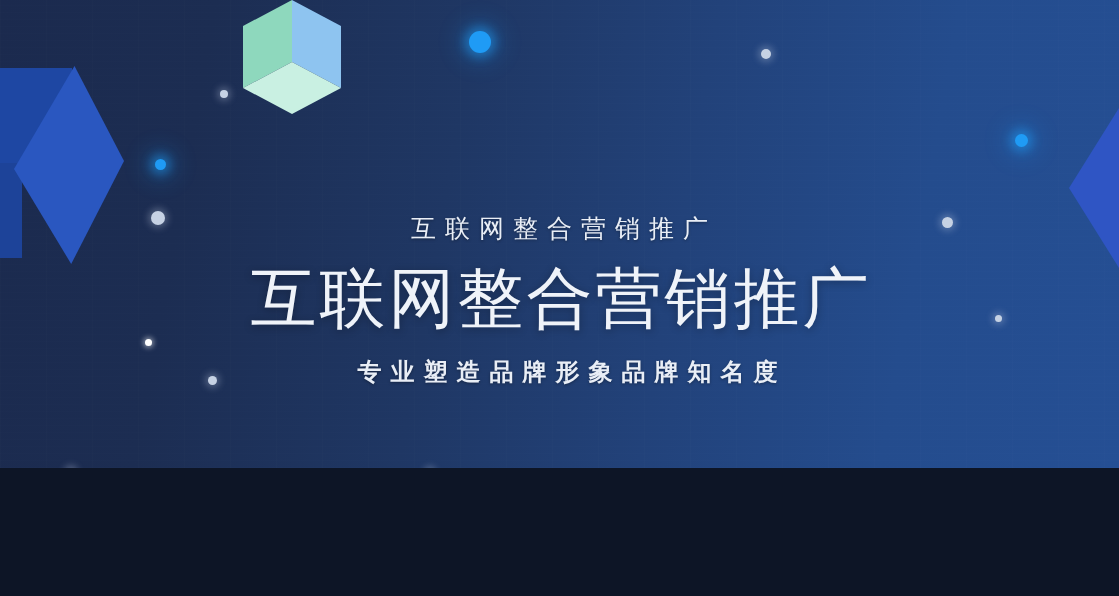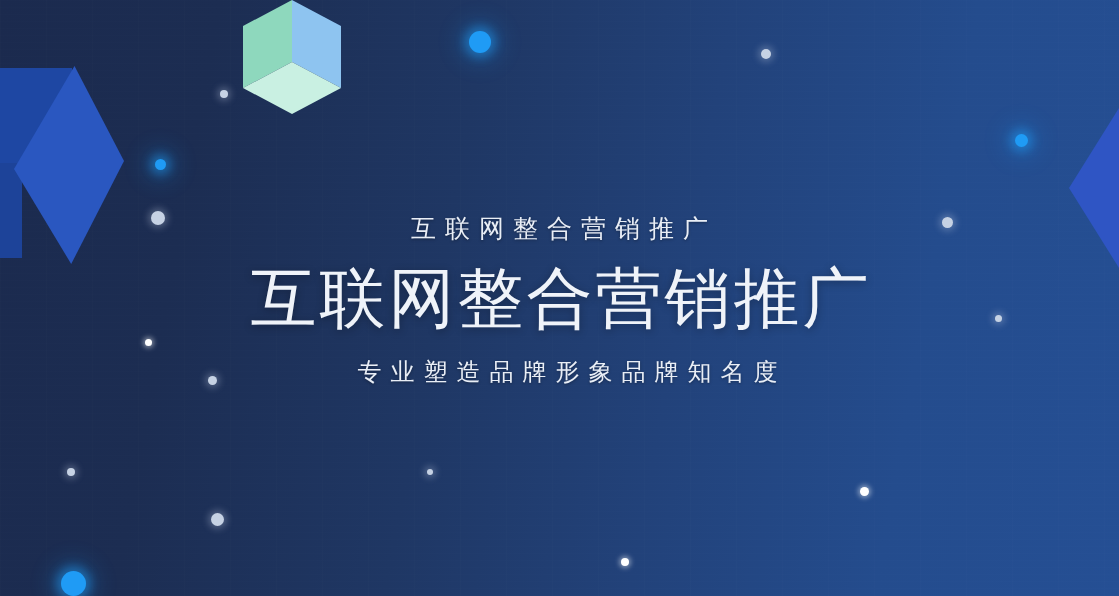--- a/index.html
+++ b/index.html
@@ -6,21 +6,21 @@
   html, body {
     margin: 0;
     padding: 0;
     background: #0d1526;
   }
   * { box-sizing: border-box; }
 
   #banner {
     position: relative;
     width: 1119px;
-    height: 596px;
+    height: 468px;
     overflow: hidden;
     font-family: "Liberation Sans", "DejaVu Sans", sans-serif;
     background: linear-gradient(100deg,
                 #1b2a4e 0%,
                 #1c2d52 18%,
                 #1f3764 40%,
                 #22427a 60%,
                 #244c8d 80%,
                 #254f94 100%);
   }
@@ -133,21 +133,21 @@
     font-weight: 400;
     line-height: 1.05;
     text-shadow: 0 2px 8px rgba(0,0,0,.30);
   }
   #tagline {
     margin-top: 25px;
     font-size: 24px;
     letter-spacing: 9px;
     text-indent: 9px;
     color: #e9eef6;
-    font-weight: 400;
+    font-weight: 700;
     line-height: 1.2;
     text-shadow: 0 1px 3px rgba(0,0,0,.35);
     margin-left: 16px;
   }
 </style>
 </head>
 <body>
 
 <div id="banner">
 

